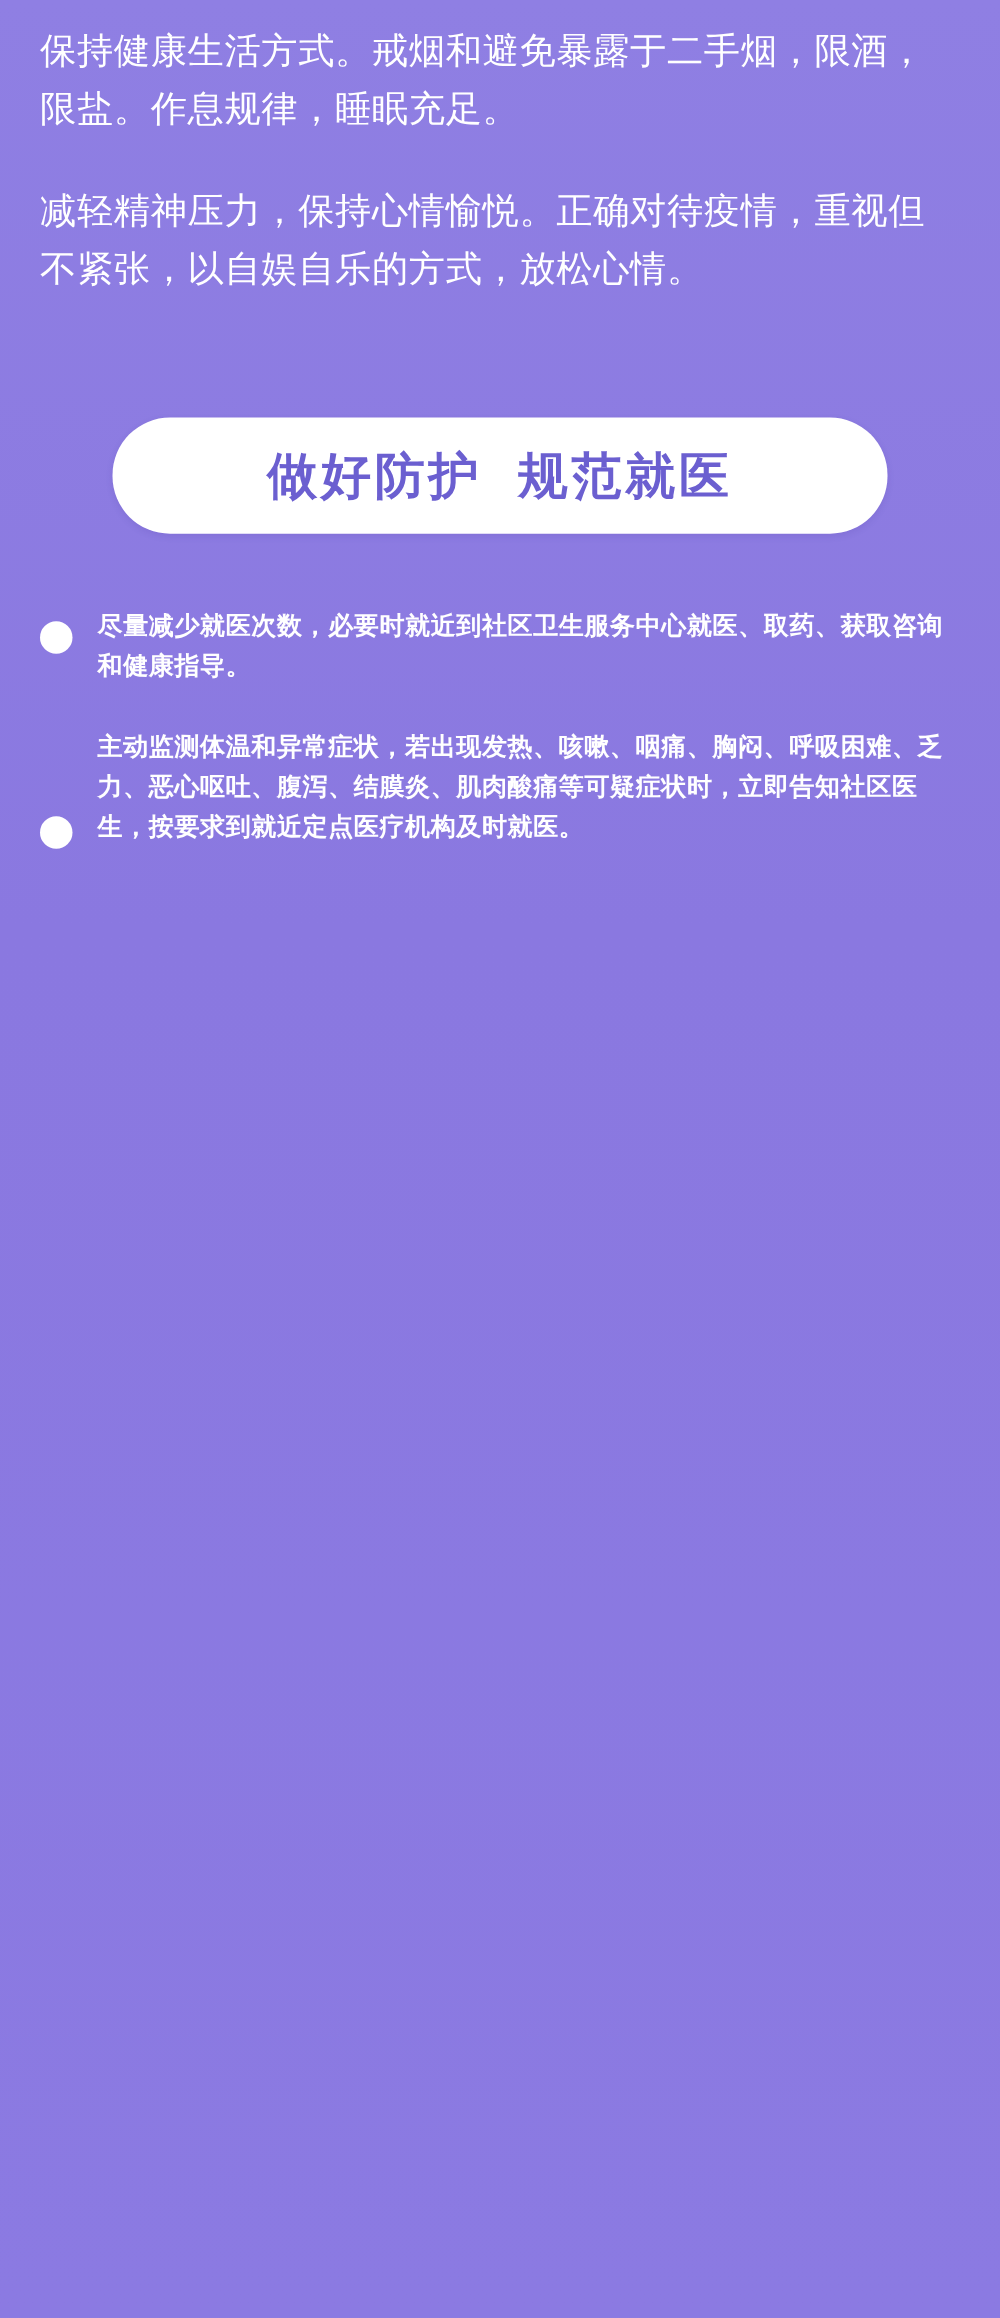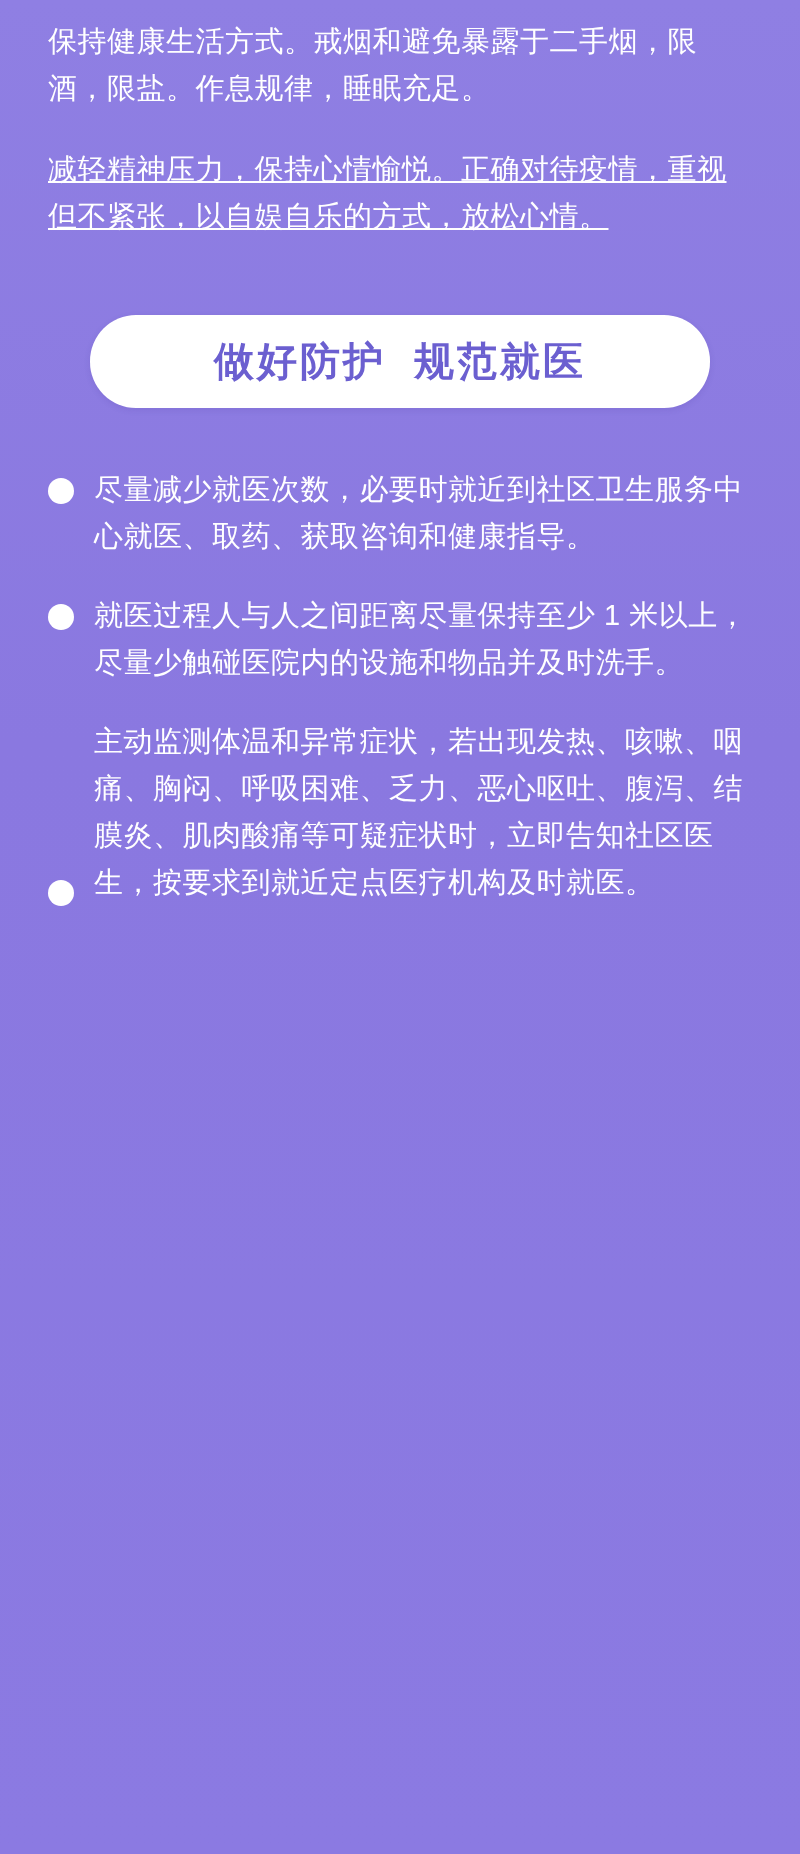--- a/index.html
+++ b/index.html
@@ -11,40 +11,39 @@
     min-height: 1854px;
     background: #8c7ce0;
     font-family: "Liberation Sans", sans-serif;
     color: #ffffff;
     -webkit-font-smoothing: antialiased;
   }
   .page {
     width: 800px;
     min-height: 1854px;
     box-sizing: border-box;
-    padding: 0 48px;
+    padding: 0 32px;
     background: linear-gradient(180deg, #8f7fe3 0%, #8a78e0 40%, #8b7ae2 100%);
   }
   .intro {
     padding-top: 18px;
   }
   .para {
     font-size: 29px;
     line-height: 1.62;
     letter-spacing: 0.5px;
     margin: 0 0 34px 0;
     font-weight: 500;
     color: #ffffff;
   }
   .para:last-child {
     margin-bottom: 0;
-    text-decoration: underline;
   }
   .banner-wrap {
-    margin-top: 75px;
+    margin-top: 94px;
     margin-bottom: 58px;
     display: flex;
     justify-content: center;
   }
   .banner {
     background: #ffffff;
     border-radius: 46px;
     width: 100%;
     max-width: 620px;
     height: 93px;
@@ -77,24 +76,24 @@
   .dot {
     flex: 0 0 auto;
     width: 26px;
     height: 26px;
     border-radius: 50%;
     background: #ffffff;
     margin-top: 12px;
     margin-right: 20px;
   }
   .bullet-text {
-    font-size: 29px;
+    font-size: 20px;
     line-height: 1.62;
     letter-spacing: 0.5px;
-    font-weight: 400;
+    font-weight: 700;
     color: #ffffff;
     flex: 1 1 auto;
   }
 </style>
 </head>
 <body>
 
 <div class="page">
 
   <section class="intro">
@@ -108,21 +107,17 @@
     </div>
   </div>
 
   <ul class="bullet-list">
     <li class="bullet-item">
       <span class="dot"></span>
       <span class="bullet-text">尽量减少就医次数，必要时就近到社区卫生服务中心就医、取药、获取咨询和健康指导。</span>
     </li>
     <li class="bullet-item">
       <span class="dot"></span>
-      <span class="bullet-text">就医过程人与人之间距离尽量保持至少 1 米以上，尽量少触碰医院内的设施和物品并及时洗手。</span>
-    </li>
-    <li class="bullet-item">
-      <span class="dot"></span>
       <span class="bullet-text">主动监测体温和异常症状，若出现发热、咳嗽、咽痛、胸闷、呼吸困难、乏力、恶心呕吐、腹泻、结膜炎、肌肉酸痛等可疑症状时，立即告知社区医生，按要求到就近定点医疗机构及时就医。</span>
     </li>
   </ul>
 
 </div>
 
 </body></html>

